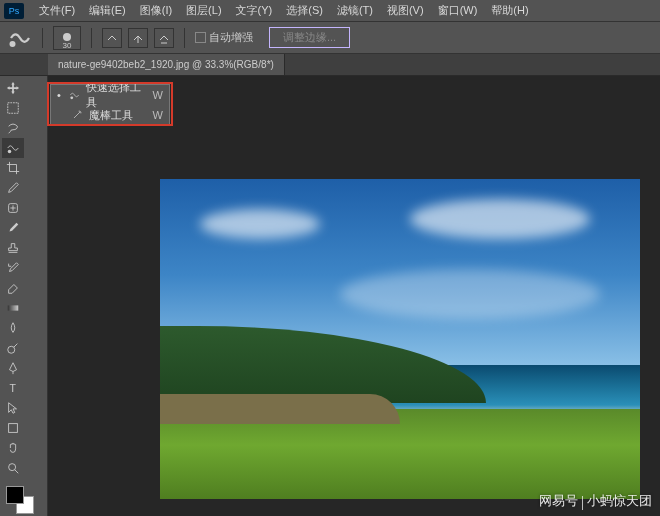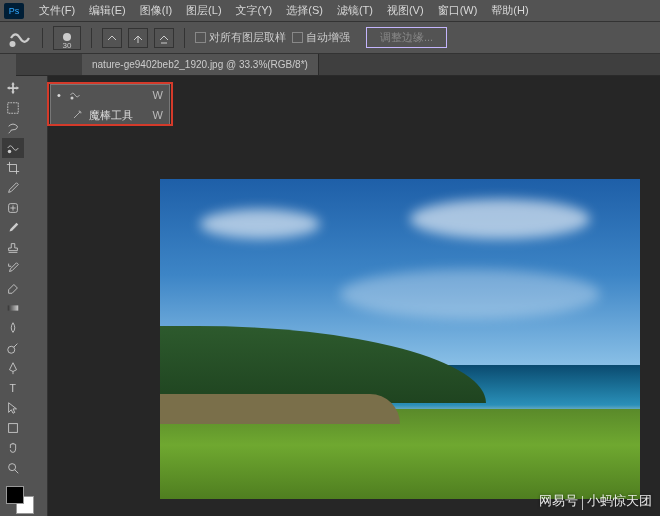--- a/index.html
+++ b/index.html
@@ -10,21 +10,21 @@
 .optbar { height: 32px; background: #535353; display: flex; align-items: center; padding-left: 8px; border-bottom: 1px solid #333; gap: 6px; }
 .tool-icon-box { width: 24px; height: 24px; display: flex; align-items: center; justify-content: center; color: #ccc; }
 .opt-sep { width: 1px; height: 20px; background: #333; margin: 0 4px; }
 .brush-preview { width: 28px; height: 24px; border: 1px solid #333; display: flex; align-items: center; justify-content: center; color: #ccc; font-size: 10px; position: relative; }
 .brush-preview::after { content: "30"; position: absolute; bottom: -1px; font-size: 8px; }
 .opt-btn { width: 20px; height: 20px; border: 1px solid #333; color: #ccc; font-size: 12px; display: flex; align-items: center; justify-content: center; }
 .checkbox { width: 11px; height: 11px; border: 1px solid #888; margin-right: 3px; }
 .opt-label { color: #ccc; font-size: 11px; }
 .opt-group { display: flex; align-items: center; }
 .adjust-btn { color: #888; font-size: 11px; padding: 2px 13px; border: 1px solid #c4b5fd; }
-.doc-tab-bar { height: 22px; background: #3f3f3f; display: flex; align-items: stretch; padding-left: 66px; border-bottom: 1px solid #2a2a2a; margin-left: 16px; }
+.doc-tab-bar { height: 22px; background: #3f3f3f; display: flex; align-items: stretch; padding-left: 48px; border-bottom: 1px solid #2a2a2a; }
 .doc-tab { background: #535353; color: #ccc; font-size: 10px; padding: 0 10px; display: flex; align-items: center; border-right: 1px solid #2a2a2a; }
 .main { display: flex; height: calc(516px - 22px - 32px - 22px); }
 .toolbar { width: 48px; background: #535353; display: flex; flex-wrap: wrap; align-content: flex-start; padding: 2px; border-right: 1px solid #333; }
 .tool { width: 22px; height: 20px; display: flex; align-items: center; justify-content: center; color: #ccc; font-size: 12px; position: relative; }
 .tool.active { background: #3a3a3a; }
 .tool svg { width: 14px; height: 14px; }
 .swatches { width: 44px; height: 36px; position: relative; margin-top: 6px; }
 .swatch-fg { width: 18px; height: 18px; background: #000; border: 1px solid #999; position: absolute; left: 4px; top: 2px; z-index: 2; }
 .swatch-bg { width: 18px; height: 18px; background: #fff; border: 1px solid #999; position: absolute; left: 14px; top: 12px; }
 .canvas-area { flex: 1; background: #262626; position: relative; overflow: hidden; }
@@ -84,24 +84,20 @@
       <svg width="12" height="12">
         <path d="M2 8 L6 4 L10 8 M6 4 L6 11" stroke="#ccc" fill="none"></path>
       </svg>
     </div>
   <div class="opt-btn">
       <svg width="12" height="12">
         <path d="M2 8 L6 4 L10 8 M3 11 L9 11" stroke="#ccc" fill="none"></path>
       </svg>
     </div>
   <div class="opt-sep"></div>
-  <div class="opt-group">
-    <div class="checkbox"></div>
-    <span class="opt-label">对所有图层取样</span>
-  </div>
   <div class="opt-group" style="">
     <div class="checkbox"></div>
     <span class="opt-label">自动增强</span>
   </div>
   <div class="adjust-btn" style="margin-left:10px">调整边缘...</div>
 </div>
 
 <div class="doc-tab-bar">
   <div class="doc-tab">nature-ge9402beb2_1920.jpg @ 33.3%(RGB/8*)</div>
 </div>
@@ -237,20 +233,21 @@
     </div>
   </div>
 </div>
 
 <div class="flyout">
   <div class="flyout-item sel">
     <svg width="12" height="12" viewBox="0 0 16 16">
         <path d="M2 8 Q5 3 8 8 T14 8" stroke="#ccc" fill="none"></path>
         <circle cx="4" cy="12" r="2" fill="#ccc"></circle>
       </svg>
+    <span>快速选择工具</span>
     <span class="flyout-shortcut">W</span>
   </div>
   <div class="flyout-item">
     <svg width="12" height="12" viewBox="0 0 16 16">
         <path d="M12 4 L4 12 M11 2 L11 4 M13 3 L12 4 M14 5 L12 5" stroke="#ccc"></path>
       </svg>
     <span>魔棒工具</span>
     <span class="flyout-shortcut">W</span>
   </div>
 </div>

